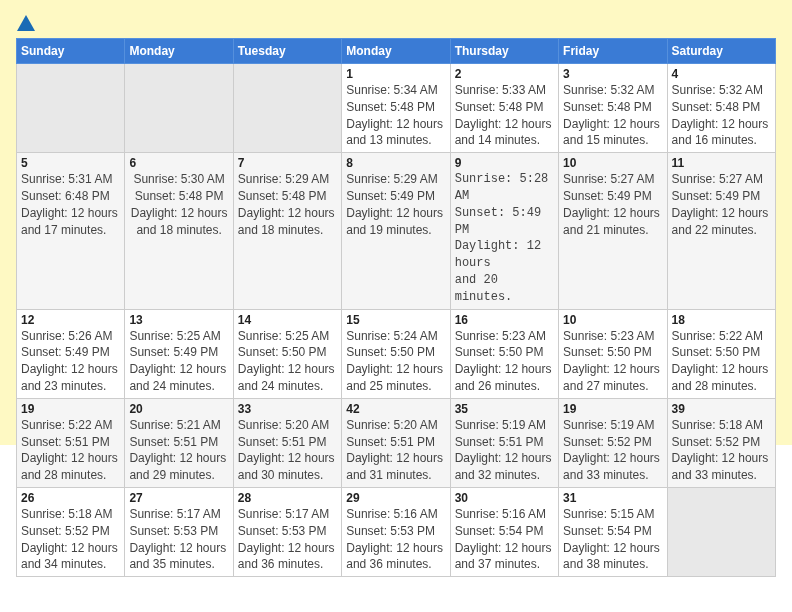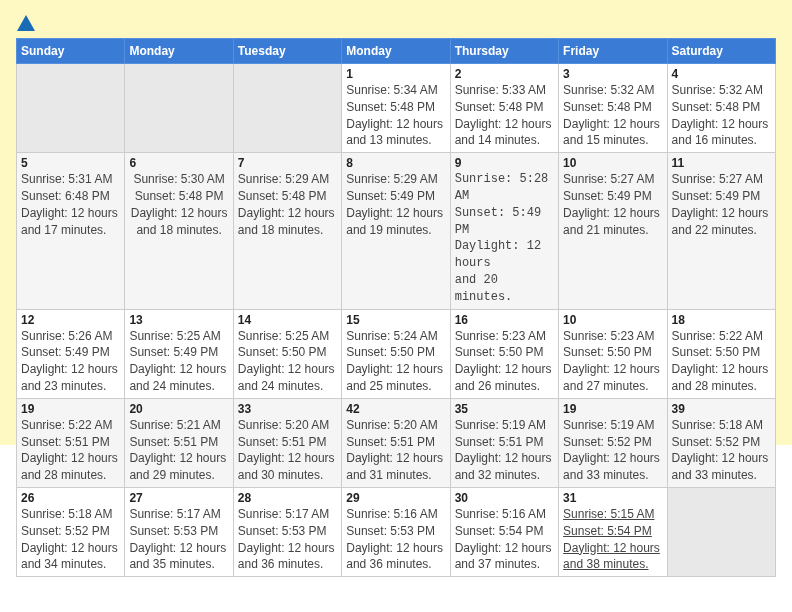--- a/index.html
+++ b/index.html
@@ -348,21 +348,21 @@
           </td>
           <td>
             <span class="day-number">30</span>
             <div class="day-info" style="white-space: pre-line;">Sunrise: 5:16 AM
 Sunset: 5:54 PM
 Daylight: 12 hours
 and 37 minutes.</div>
           </td>
           <td>
             <span class="day-number">31</span>
-            <div class="day-info" style="white-space: pre-line; text-decoration: underline;">Sunrise: 5:15 AM
+            <div class="day-info" style="white-space: pre-line;">Sunrise: 5:15 AM
 Sunset: 5:54 PM
 Daylight: 12 hours
 and 38 minutes.</div>
           </td>
           <td class="empty"></td>
         </tr>
       </tbody>
   </table>
 </div>
 

